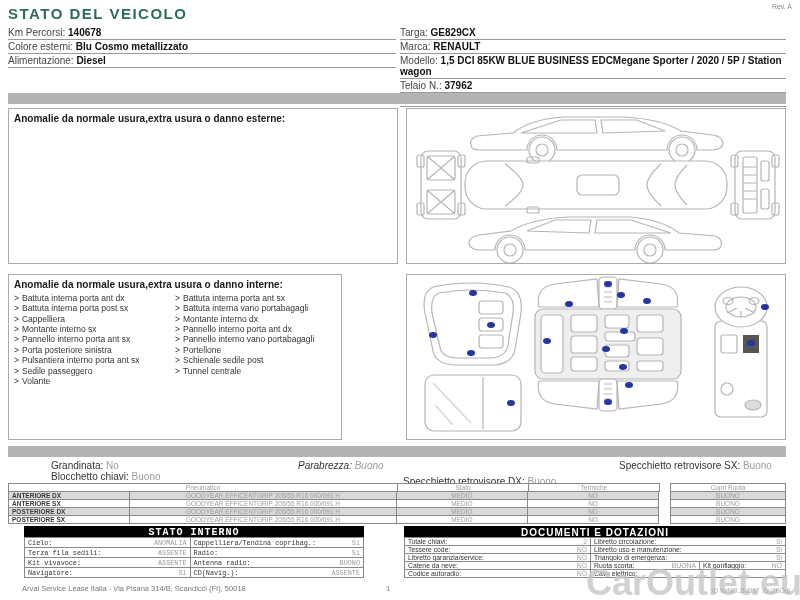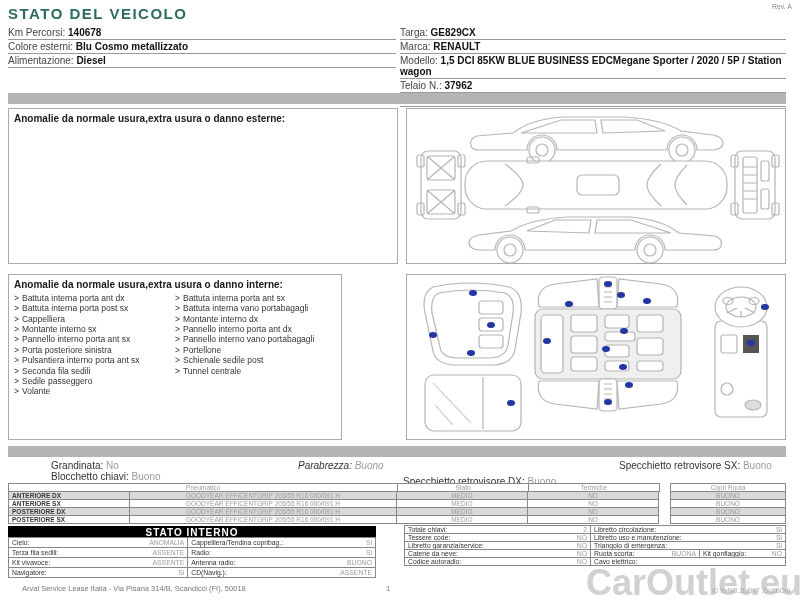--- a/index.html
+++ b/index.html
@@ -193,21 +193,20 @@
   <div class="sec-title">Anomalie da normale usura,extra usura o danno interne:</div>
   <div class="cols">
     <div class="col">
       <div class="li"><span class="b">&gt;</span><span>Battuta interna porta ant dx</span></div>
       <div class="li"><span class="b">&gt;</span><span>Battuta interna porta post sx</span></div>
       <div class="li"><span class="b">&gt;</span><span>Cappelliera</span></div>
       <div class="li"><span class="b">&gt;</span><span>Montante interno sx</span></div>
       <div class="li"><span class="b">&gt;</span><span>Pannello interno porta ant sx</span></div>
       <div class="li"><span class="b">&gt;</span><span>Porta posteriore sinistra</span></div>
       <div class="li"><span class="b">&gt;</span><span>Pulsantiera interno porta ant sx</span></div>
-      <div class="li"><span class="b">&gt;</span><span>Seconda fila sedili</span></div>
       <div class="li"><span class="b">&gt;</span><span>Sedile passeggero</span></div>
       <div class="li"><span class="b">&gt;</span><span>Volante</span></div>
     </div>
     <div class="col">
       <div class="li"><span class="b">&gt;</span><span>Battuta interna porta ant sx</span></div>
       <div class="li"><span class="b">&gt;</span><span>Battuta interna vano portabagagli</span></div>
       <div class="li"><span class="b">&gt;</span><span>Montante interno dx</span></div>
       <div class="li"><span class="b">&gt;</span><span>Pannello interno porta ant dx</span></div>
       <div class="li"><span class="b">&gt;</span><span>Pannello interno vano portabagagli</span></div>
       <div class="li"><span class="b">&gt;</span><span>Portellone</span></div>
@@ -355,21 +354,21 @@
       <div class="tcell tc-c" style="width:116px;">BUONO</div>
     </div>
   <div class="trow">
       <div class="tcell tc-c shade" style="width:116px;">BUONO</div>
     </div>
   <div class="trow">
       <div class="tcell tc-c" style="width:116px;">BUONO</div>
     </div>
 </div>
 
-<div class="abs btable" style="left:8px; top:526px; width:368px;">
+<div class="abs btable" style="left:24px; top:526px; width:340px;font-family:Liberation Mono, monospace;">
   <div class="bhead">STATO INTERNO</div>
   <div class="brow si-rowh">
     <div class="bcell shade" style="width:191px;">
         <span class="lab">Cielo:</span>
         <span class="val">ANOMALIA</span>
       </div>
     <div class="bcell shade" style="width:200px;">
         <span class="lab">Cappelliera/Tendina copribag.:</span>
         <span class="val">Si</span>
       </div>
@@ -400,20 +399,21 @@
         <span class="val">Si</span>
       </div>
     <div class="bcell" style="width:200px;">
         <span class="lab">CD(Navig.):</span>
         <span class="val">ASSENTE</span>
       </div>
   </div>
 </div>
 
 <div class="abs btable" style="left:404px; top:526px; width:382px;">
+  <div class="bhead">DOCUMENTI E DOTAZIONI</div>
   <div class="brow doc-rowh">
     <div class="bcell" style="width:187px;">
         <span class="lab">Totale chiavi:</span>
         <span class="val">2</span>
       </div>
     <div class="bcell" style="width:196px;">
         <span class="lab">Libretto circolazione:</span>
         <span class="val">Si</span>
       </div>
   </div>

